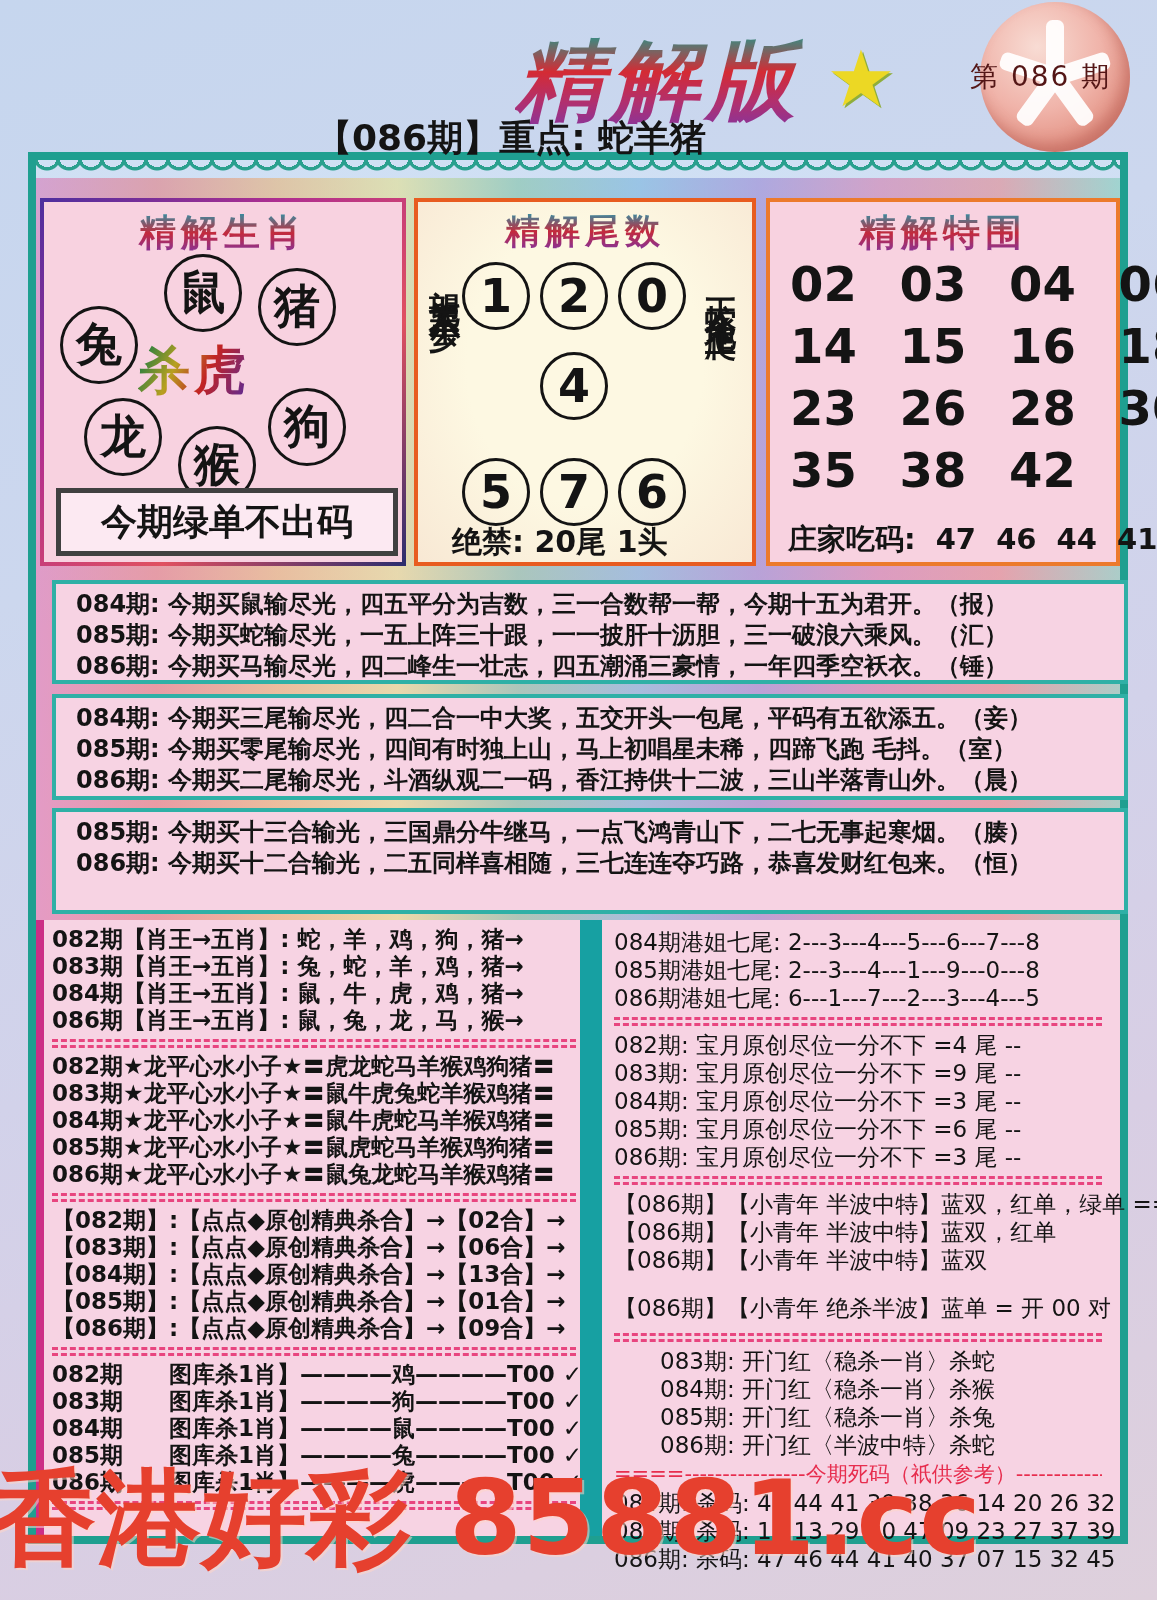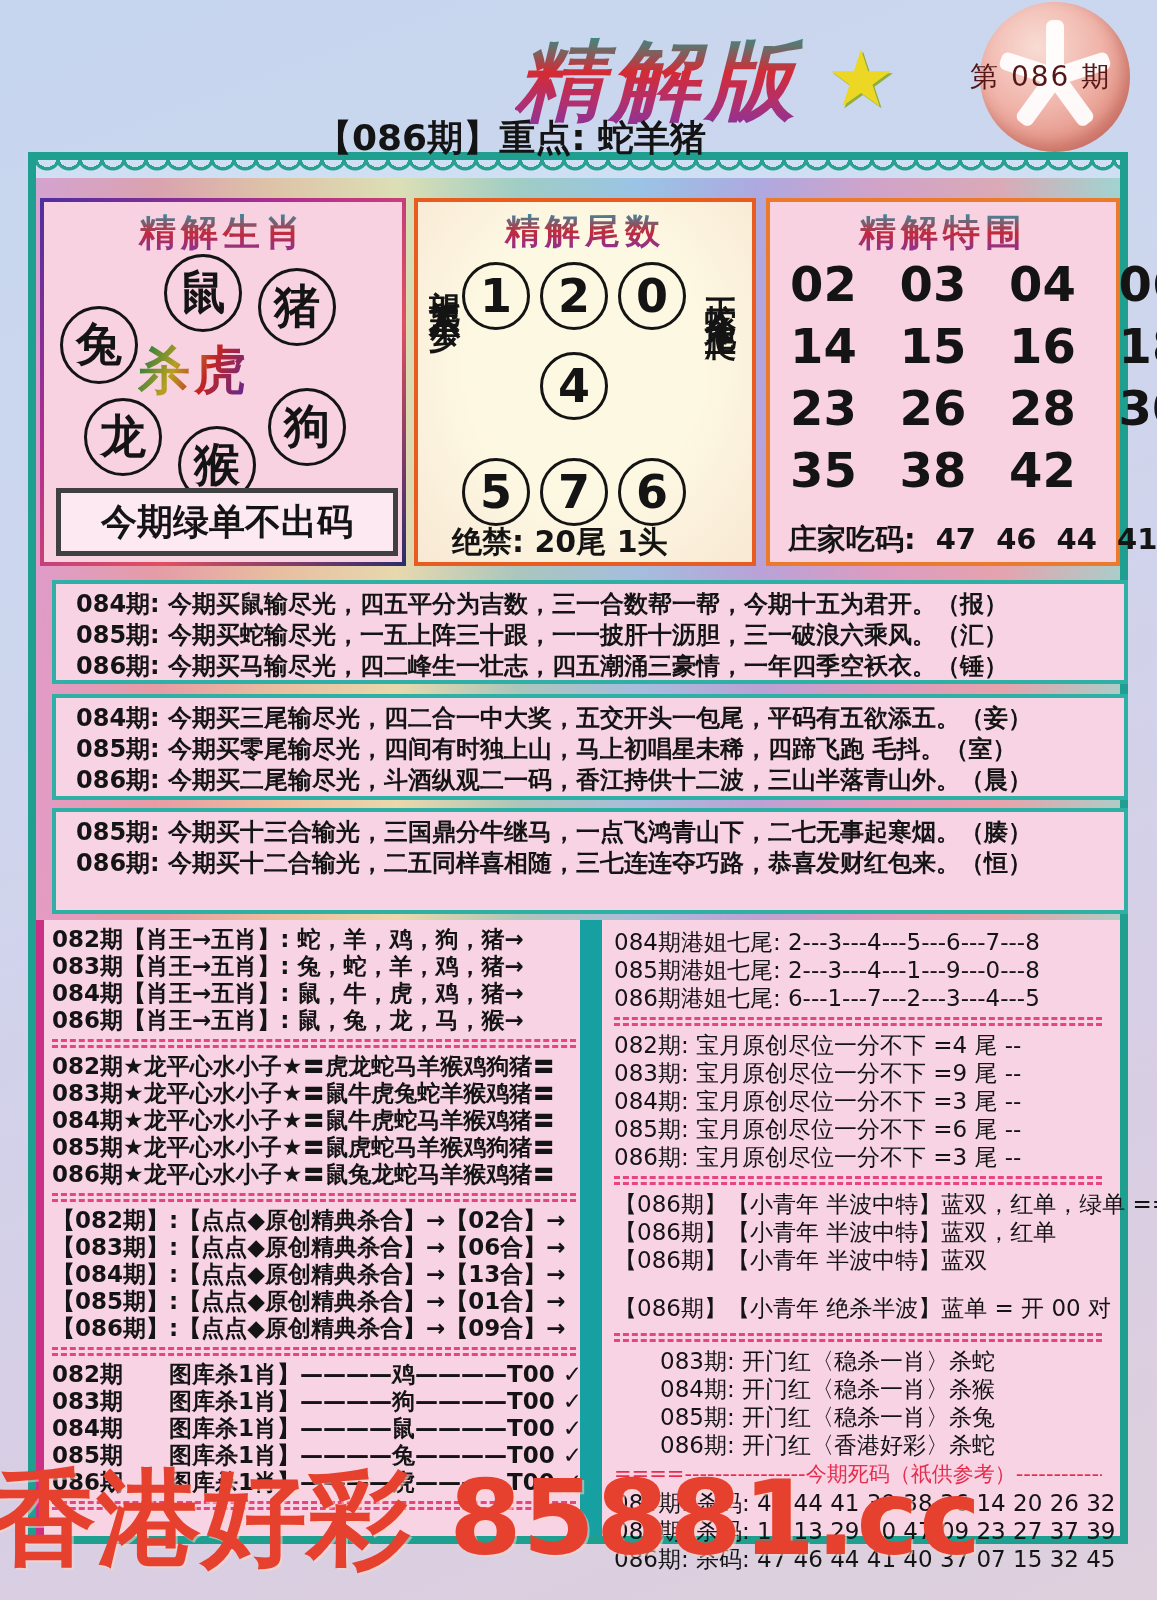--- a/index.html
+++ b/index.html
@@ -222,21 +222,21 @@
       <div class="rln">【086期】【小青年 半波中特】蓝双，红单，绿单 === 开</div>
       <div class="rln">【086期】【小青年 半波中特】蓝双，红单</div>
       <div class="rln">【086期】【小青年 半波中特】蓝双</div>
       <div class="spacer20"></div>
       <div class="rln">【086期】【小青年 绝杀半波】蓝单 = 开 00 对</div>
       <div class="spacer6"></div>
       <div class="sep"></div>
       <div class="rln indent">083期: 开门红〈稳杀一肖〉杀蛇</div>
       <div class="rln indent">084期: 开门红〈稳杀一肖〉杀猴</div>
       <div class="rln indent">085期: 开门红〈稳杀一肖〉杀兔</div>
-      <div class="rln indent">086期: 开门红〈香港好彩〉杀蛇</div>
+      <div class="rln indent">086期: 开门红〈半波中特〉杀蛇</div>
       <div class="red-divider">====----------------今期死码（祇供参考）----------------====</div>
       <div class="rln">084期: 杀码: 45 44 41 39 38 36 14 20 26 32</div>
       <div class="rln">085期: 杀码: 10 13 29 40 47 09 23 27 37 39</div>
       <div class="rln">086期: 杀码: 47 46 44 41 40 37 07 15 32 45</div>
     </div>
   </div>
 
   <div class="watermark">香港好彩 85881.cc</div>
 
 </div>

